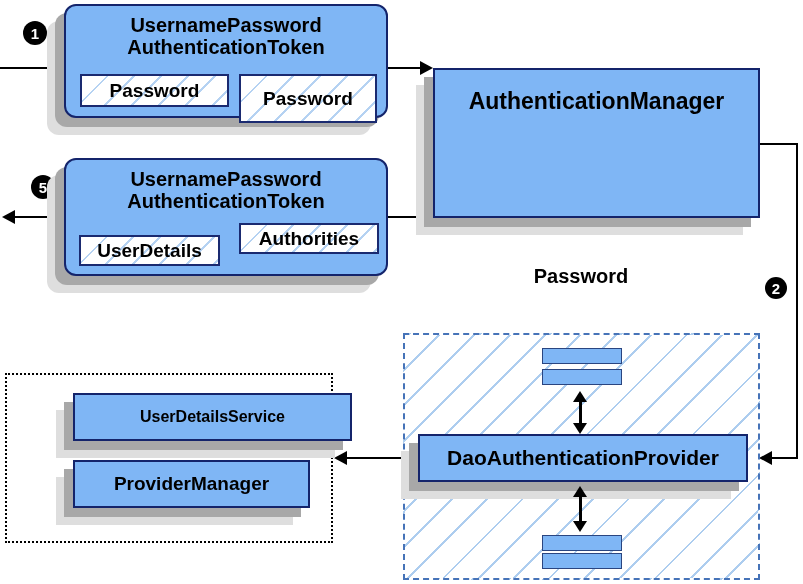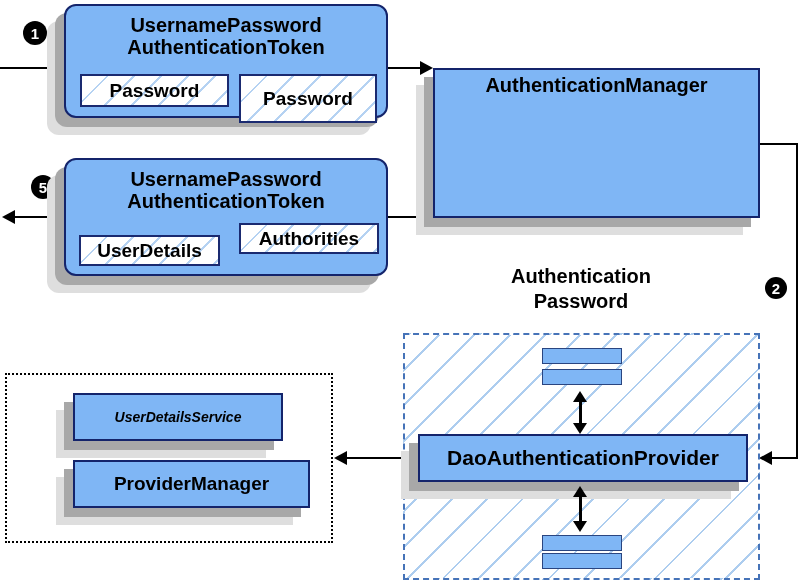--- a/index.html
+++ b/index.html
@@ -78,34 +78,33 @@
   <div class="box-blue shadow2 rounded" style="left:64px;top:4px;width:324px;height:114px;">
     <div class="lbl title2">
       <div>UsernamePassword</div>
       <div>AuthenticationToken</div>
     </div>
     <div class="hatch lbl field center-flex" style="left:14px;top:68px;width:149px;height:33px;">Password</div>
     <div class="hatch lbl field center-flex" style="left:173px;top:68px;width:138px;height:49px;">Password</div>
   </div>
 
   <div class="box-blue shadow2" style="left:433px;top:68px;width:327px;height:150px;">
-    <div class="lbl" style="margin-top:4px;font-size:20px;">AuthenticationManager</div>
+    <div class="lbl" style="margin-top:18px;font-size:23px;">AuthenticationManager</div>
   </div>
 
   <div class="box-blue shadow2 rounded" style="left:64px;top:158px;width:324px;height:118px;">
     <div class="lbl title2">
       <div>UsernamePassword</div>
       <div>AuthenticationToken</div>
     </div>
     <div class="hatch lbl field center-flex" style="left:13px;top:75px;width:141px;height:31px;">UserDetails</div>
     <div class="hatch lbl field center-flex" style="left:173px;top:63px;width:140px;height:31px;">Authorities</div>
   </div>
 
   <div class="abs lbl" style="left:461px;top:264px;width:240px;font-size:20px;line-height:25px;">
-    <div>Authentication</div>
     <div>Password</div>
   </div>
 
   <div class="providers-box" style="left:403px;top:333px;width:357px;height:247px;"></div>
 
   <div class="bar" style="left:542px;top:348px;width:80px;height:16px;"></div>
   <div class="bar" style="left:542px;top:369px;width:80px;height:16px;"></div>
 
   <div class="arr arr-up" style="left:573px;top:391px;"></div>
   <div class="line" style="left:579px;top:400px;width:3px;height:25px;"></div>
@@ -114,16 +113,16 @@
   <div class="box-blue shadow2 lbl center-flex" style="left:418px;top:434px;width:330px;height:48px;font-size:21px;border-width:2px;text-align:center;">DaoAuthenticationProvider</div>
 
   <div class="arr arr-up" style="left:573px;top:486px;"></div>
   <div class="line" style="left:579px;top:495px;width:3px;height:28px;"></div>
   <div class="arr arr-down" style="left:573px;top:521px;"></div>
 
   <div class="bar" style="left:542px;top:535px;width:80px;height:16px;"></div>
   <div class="bar" style="left:542px;top:553px;width:80px;height:16px;"></div>
 
   <div class="dotted-box" style="left:5px;top:373px;width:328px;height:170px;"></div>
-  <div class="box-blue shadow2 lbl center-flex" style="left:73px;top:393px;width:210px;height:48px;font-size:14px;border-width:2px;font-style:italic;">UserDetailsService</div>
+  <div class="box-blue shadow2 lbl center-flex" style="left:73px;top:393px;width:279px;height:48px;font-size:16px;border-width:2px;">UserDetailsService</div>
   <div class="box-blue shadow2 lbl center-flex" style="left:73px;top:460px;width:237px;height:48px;font-size:19px;border-width:2px;">ProviderManager</div>
 
 </div>
 
 </body></html>

